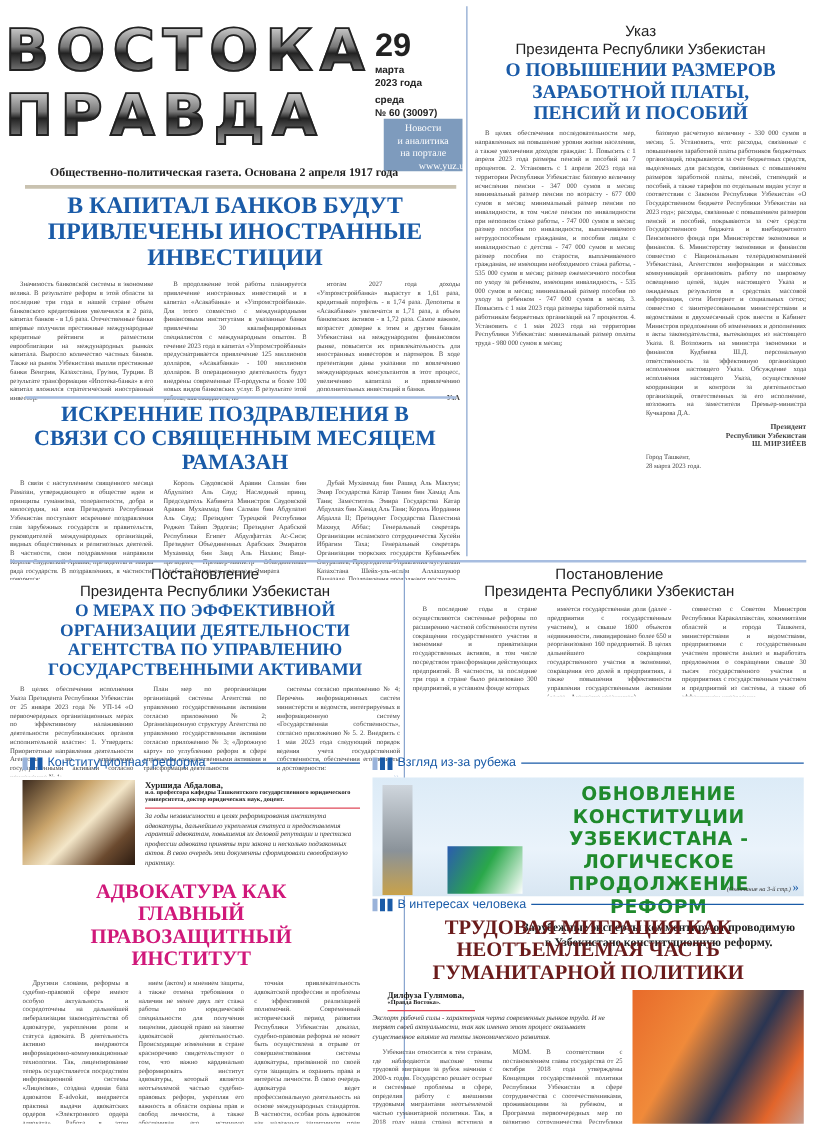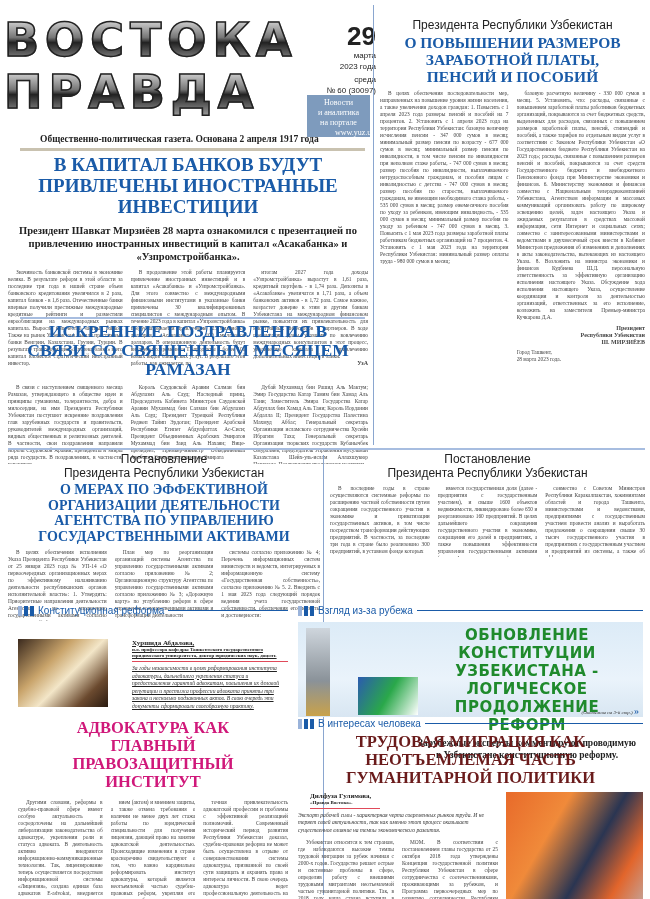--- a/index.html
+++ b/index.html
@@ -5,23 +5,23 @@
   * { box-sizing: border-box; margin: 0; padding: 0; }
   body { width: 650px; height: 899px; background: #fff; font-family: "Liberation Serif", serif; color: #222; position: relative; overflow: hidden; }
   .abs { position: absolute; }
   .masthead-logo { left: 4px; top: 14px; width: 290px; height: 112px; }
   .logo-line { font-family: "DejaVu Sans", sans-serif; font-weight: bold; font-size: 46px; letter-spacing: 6px; line-height: 52px;
     background: linear-gradient(#f5f5f5, #777 45%, #222 55%, #aaa);
     -webkit-background-clip: text; background-clip: text; color: transparent;
     -webkit-text-stroke: 1.5px #222; text-transform: uppercase; }
   .tagline { left: 40px; top: 134px; width: 300px; font-size: 9.5px; font-weight: bold; }
   .tag-rule { left: 20px; top: 148px; width: 345px; height: 3px; background: #c9c2b0; }
-  .date-box { left: 300px; top: 22px; width: 76px; text-align: right; font-family: "Liberation Sans", sans-serif; }
+  .date-box { left: 300px; top: 22px; width: 76px; text-align: left; font-family: "Liberation Sans", sans-serif; }
   .date-day { font-size: 26px; font-weight: bold; line-height: 28px; }
-  .date-small { font-size: 8px; font-weight: normal; line-height: 11px; }
+  .date-small { font-size: 8px; font-weight: bold; line-height: 11px; }
   .portal-box { left: 307px; top: 95px; width: 63px; height: 42px; background: #7e9bbd; color: #fff; font-size: 8px; text-align: center; line-height: 10px; padding-top: 3px; }
   .portal-url { font-weight: normal; padding-left: 28px; }
   .vrule { width: 1px; background: #8aa6cf; }
   .hrule { height: 2px; background: #a7bde0; }
   .blue-head { color: #1a5ba8; font-weight: bold; text-align: center; text-transform: uppercase; font-family: "Liberation Serif", serif; }
   .pink-head { color: #d0187a; font-weight: bold; text-align: center; text-transform: uppercase; }
   .dark-head { color: #6a1b1b; font-weight: bold; text-align: center; text-transform: uppercase; }
   .decree-label { text-align: center; font-family: "Liberation Sans", sans-serif; font-size: 12px; color: #222; line-height: 14px; }
   .lead { font-weight: bold; text-align: center; font-size: 10.5px; line-height: 13px; }
   .cols { display: flex; gap: 8px; font-size: 5.4px; line-height: 7px; color: #444; text-align: justify; }
@@ -65,21 +65,20 @@
   <div>на портале</div>
   <div class="portal-url">www.yuz.uz</div>
 </div>
 <div class="abs tagline">Общественно-политическая газета. Основана 2 апреля 1917 года</div>
 <div class="abs tag-rule"></div>
 
 <div class="abs vrule" style="left:373px; top:5px; height:440px;"></div>
 
 <div class="abs" style="left:8px; top:152px; width:360px;">
   <div class="blue-head" style="font-size:19px; line-height:21px; padding:2px 8px;">В капитал банков будут привлечены иностранные инвестиции</div>
-  <div class="lead" style="margin-top:5px; padding:0 8px;">Президент Шавкат Мирзиёев 28 марта ознакомился с презентацией по привлечению иностранных инвестиций в капитал «Асакабанка» и «Узпромстройбанка».</div>
   <div class="cols" style="margin-top:6px; height:100px;">
     <div>
         <p>Значимость банковской системы в экономике велика. В результате реформ в этой области за последние три года в нашей стране объем банковского кредитования увеличился в 2 раза, капитал банков - в 1,6 раза. Отечественные банки впервые получили престижные международные кредитные рейтинги и разместили еврооблигации на международных рынках капитала. Выросло количество частных банков. Также на рынок Узбекистана вышли престижные банки Венгрии, Казахстана, Грузии, Турции. В результате трансформации «Ипотека-банка» в его капитал вложился стратегический иностранный инвестор.</p>
       </div>
     <div>
         <p>В продолжение этой работы планируется привлечение иностранных инвестиций и в капитал «Асакабанка» и «Узпромстройбанка». Для этого совместно с международными финансовыми институтами в указанные банки привлечены 30 квалифицированных специалистов с международным опытом. В течение 2023 года в капитал «Узпромстройбанка» предусматривается привлечение 125 миллионов долларов, «Асакабанка» - 100 миллионов долларов. В операционную деятельность будут внедрены современные IT-продукты и более 100 новых видов банковских услуг. В результате этой работы, как ожидается, по</p>
       </div>
     <div>
         <p>итогам 2027 года доходы «Узпромстройбанка» вырастут в 1,61 раза, кредитный портфель - в 1,74 раза. Депозиты в «Асакабанке» увеличатся в 1,71 раза, а объем банковских активов - в 1,72 раза. Самое важное, возрастет доверие к этим и другим банкам Узбекистана на международном финансовом рынке, повысится их привлекательность для иностранных инвесторов и партнеров. В ходе презентации даны указания по вовлечению международных консультантов в этот процесс, увеличению капитала и привлечению дополнительных инвестиций в банки.</p>
       <div class="sign">УзА</div>
@@ -97,20 +96,21 @@
     <div>
         <p>Король Саудовской Аравии Салман бин Абдулазиз Аль Сауд; Наследный принц, Председатель Кабинета Министров Саудовской Аравии Мухаммад бин Салман бин Абдулазиз Аль Сауд; Президент Турецкой Республики Реджеп Тайип Эрдоган; Президент Арабской Республики Египет Абдулфаттах Ас-Сиси; Президент Объединенных Арабских Эмиратов Мухаммад бин Заид Аль Нахаян; Вице-президент, Премьер-министр Объединенных Арабских Эмиратов, правитель Эмирата</p>
       </div>
     <div>
         <p>Дубай Мухаммад бин Рашид Аль Мактум; Эмир Государства Катар Тамим бин Хамад Аль Тани; Заместитель Эмира Государства Катар Абдуллах бин Хамад Аль Тани; Король Иордании Абдалла II; Президент Государства Палестина Махмуд Аббас; Генеральный секретарь Организации исламского сотрудничества Хусейн Ибрагим Таха; Генеральный секретарь Организации тюркских государств Кубанычбек Омуралиев; Председатель Управления мусульман Казахстана Шейх-уль-ислам Аллахшукюр Пашазаде. Поздравления продолжают поступать.</p>
       </div>
   </div>
 </div>
 
 <div class="abs" style="left:380px; top:18px; width:265px;">
+  <div class="decree-label">Указ</div>
   <div class="decree-label">Президента Республики Узбекистан</div>
   <div class="blue-head" style="font-size:15.5px; line-height:17px; margin-top:2px; padding:0 10px;">О повышении размеров заработной платы, пенсий и пособий</div>
   <div class="cols" style="margin-top:5px; height:335px;">
     <div>
         <p>В целях обеспечения последовательности мер, направленных на повышение уровня жизни населения, а также увеличения доходов граждан: 1. Повысить с 1 апреля 2023 года размеры пенсий и пособий на 7 процентов. 2. Установить с 1 апреля 2023 года на территории Республики Узбекистан: базовую величину исчисления пенсии - 347 000 сумов в месяц; минимальный размер пенсии по возрасту - 677 000 сумов в месяц; минимальный размер пенсии по инвалидности, в том числе пенсии по инвалидности при неполном стаже работы, - 747 000 сумов в месяц; размер пособия по инвалидности, выплачиваемого нетрудоспособным гражданам, и пособия лицам с инвалидностью с детства - 747 000 сумов в месяц; размер пособия по старости, выплачиваемого гражданам, не имеющим необходимого стажа работы, - 535 000 сумов в месяц; размер ежемесячного пособия по уходу за ребенком, имеющим инвалидность, - 535 000 сумов в месяц; минимальный размер пособия по уходу за ребенком - 747 000 сумов в месяц. 3. Повысить с 1 мая 2023 года размеры заработной платы работникам бюджетных организаций на 7 процентов. 4. Установить с 1 мая 2023 года на территории Республики Узбекистан: минимальный размер оплаты труда - 980 000 сумов в месяц;</p>
       </div>
     <div>
         <p>базовую расчетную величину - 330 000 сумов в месяц. 5. Установить, что: расходы, связанные с повышением заработной платы работников бюджетных организаций, покрываются за счет бюджетных средств, выделенных для расходов, связанных с повышением размеров заработной платы, пенсий, стипендий и пособий, а также тарифов по отдельным видам услуг в соответствии с Законом Республики Узбекистан «О Государственном бюджете Республики Узбекистан на 2023 год»; расходы, связанные с повышением размеров пенсий и пособий, покрываются за счет средств Государственного бюджета и внебюджетного Пенсионного фонда при Министерстве экономики и финансов. 6. Министерству экономики и финансов совместно с Национальным телерадиокомпанией Узбекистана, Агентством информации и массовых коммуникаций организовать работу по широкому освещению целей, задач настоящего Указа и ожидаемых результатов в средствах массовой информации, сети Интернет и социальных сетях; совместно с заинтересованными министерствами и ведомствами в двухмесячный срок внести в Кабинет Министров предложения об изменениях и дополнениях в акты законодательства, вытекающих из настоящего Указа. 8. Возложить на министра экономики и финансов Кудбиева Ш.Д. персональную ответственность за эффективную организацию исполнения настоящего Указа. Обсуждение хода исполнения настоящего Указа, осуществление координации и контроля за деятельностью организаций, ответственных за его исполнение, возложить на заместителя Премьер-министра Кучкарова Д.А.</p>
       <div class="sign" style="margin-top:4px;">Президент</div>
       <div class="sign">Республики Узбекистан</div>
@@ -161,21 +161,21 @@
 <div class="abs" style="left:18px; top:605px; width:270px;">
   <div class="rubric">
     <span class="bars">
         <span></span>
         <span></span>
         <span></span>
       </span>
     <span>Конституционная реформа</span>
     <span class="line"></span>
   </div>
-  <div style="display:flex; gap:24px; margin-top:23px;text-decoration:underline;">
+  <div style="display:flex; gap:8px; margin-top:8px;">
     <div class="img-justice" style="width:90px; height:68px; flex:none;"></div>
     <div style="flex:1;">
       <div class="author-name">Хуршида Абдалова,</div>
       <div class="author-role">и.о. профессора кафедры Ташкентского государственного юридического университета, доктор юридических наук, доцент.</div>
       <div class="author-rule"></div>
       <div class="intro-italic" style="margin-top:3px; font-size:5.6px; line-height:7.6px;">За годы независимости в целях реформирования института адвокатуры, дальнейшего укрепления статуса и предоставления гарантий адвокатам, повышения их деловой репутации и престижа профессии адвоката приняты три закона и несколько подзаконных актов. В свою очередь эти документы сформировали своеобразную практику.</div>
     </div>
   </div>
   <div class="pink-head" style="font-size:16.5px; line-height:18px; margin-top:8px; padding:0 18px;">Адвокатура как главный правозащитный институт</div>
   <div class="cols" style="margin-top:8px; height:115px;">

